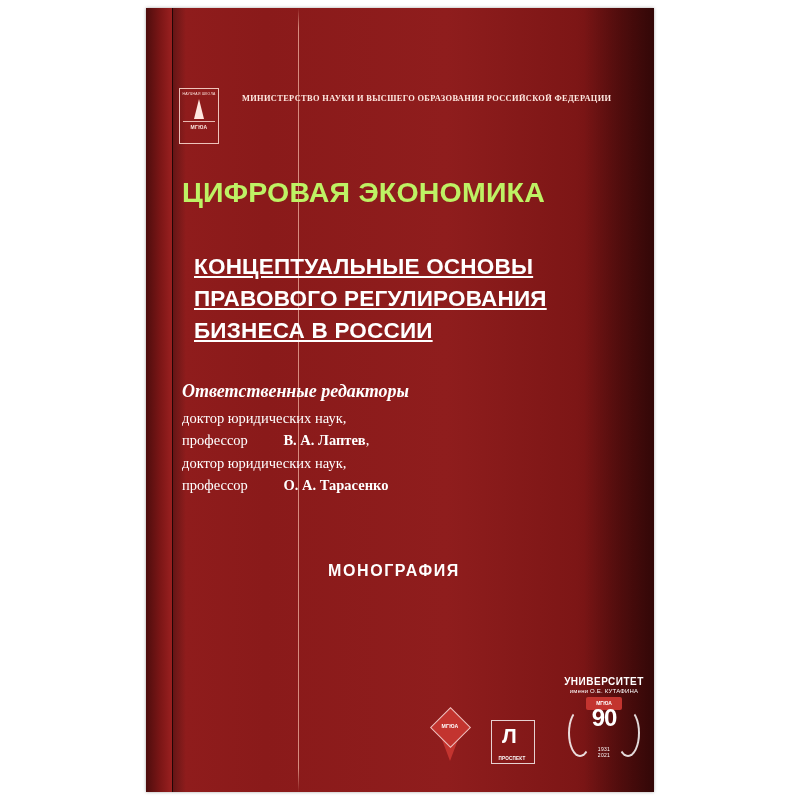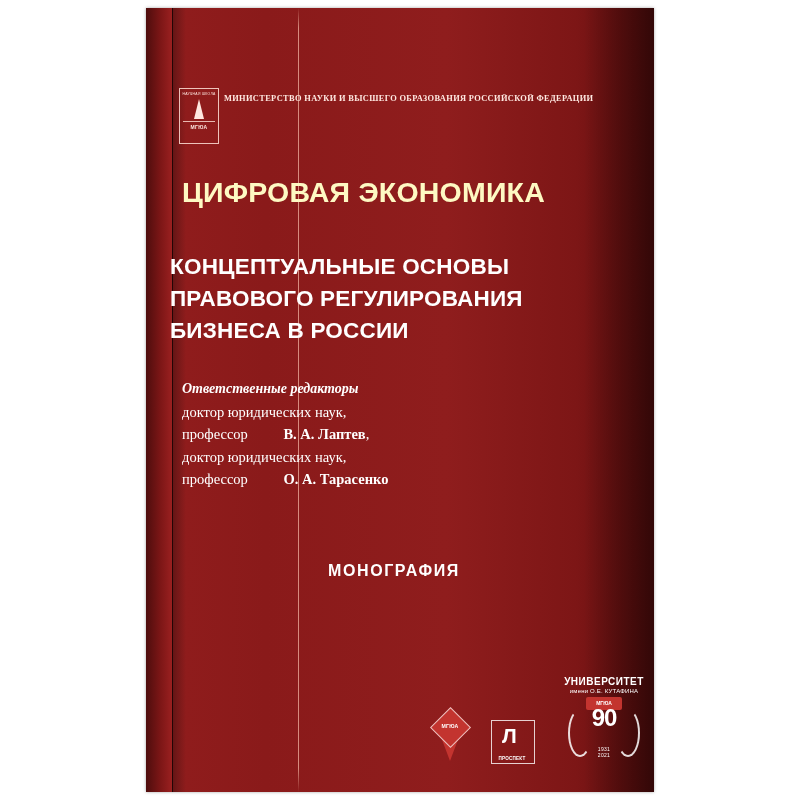--- a/index.html
+++ b/index.html
@@ -136,74 +136,75 @@
     font-weight: bold;
     letter-spacing: 0.4px;
     border-top: 1px solid rgba(255,225,215,0.8);
     padding-top: 2px;
     margin: 0 3px;
   }
 
   
   #ministry {
     position: absolute;
-    left: 78px;
+    left: 96px;
     top: 84px;
     width: 400px;
     color: #ffe9e2;
     font-family: "Liberation Serif", serif;
     font-size: 8.4px;
     font-weight: bold;
     letter-spacing: 0.35px;
     line-height: 1.65;
     text-transform: uppercase;
   }
 
   
   #title-main {
     position: absolute;
     left: 36px;
     top: 168px;
     width: 440px;
-    color: #fef9c3;
+    color: #bef264;
     font-family: "Liberation Sans", sans-serif;
     font-weight: bold;
     font-size: 28.5px;
     letter-spacing: 0.2px;
     text-transform: uppercase;
   }
   #title-sub {
     position: absolute;
-    left: 24px;
+    left: 48px;
     top: 243px;
     width: 450px;
     color: #ffffff;
     font-family: "Liberation Sans", sans-serif;
     font-weight: bold;
     font-size: 22.5px;
     line-height: 1.42;
     letter-spacing: 0.2px;
     text-transform: uppercase;
+    text-decoration: underline;
   }
 
   
   #editors {
     position: absolute;
     left: 36px;
     top: 370px;
     width: 300px;
     color: #ffffff;
     font-family: "Liberation Serif", serif;
     font-size: 14.5px;
     line-height: 1.55;
   }
   #editors .ed-head {
     font-weight: bold;
     font-style: italic;
-    font-size: 14px;
+    font-size: 18px;
     margin-bottom: 1px;
   }
   #editors b { font-weight: bold; margin-left: 32px; }
 
   
   #monograph {
     position: absolute;
     left: 182px;
     top: 554px;
     color: #ffffff;

